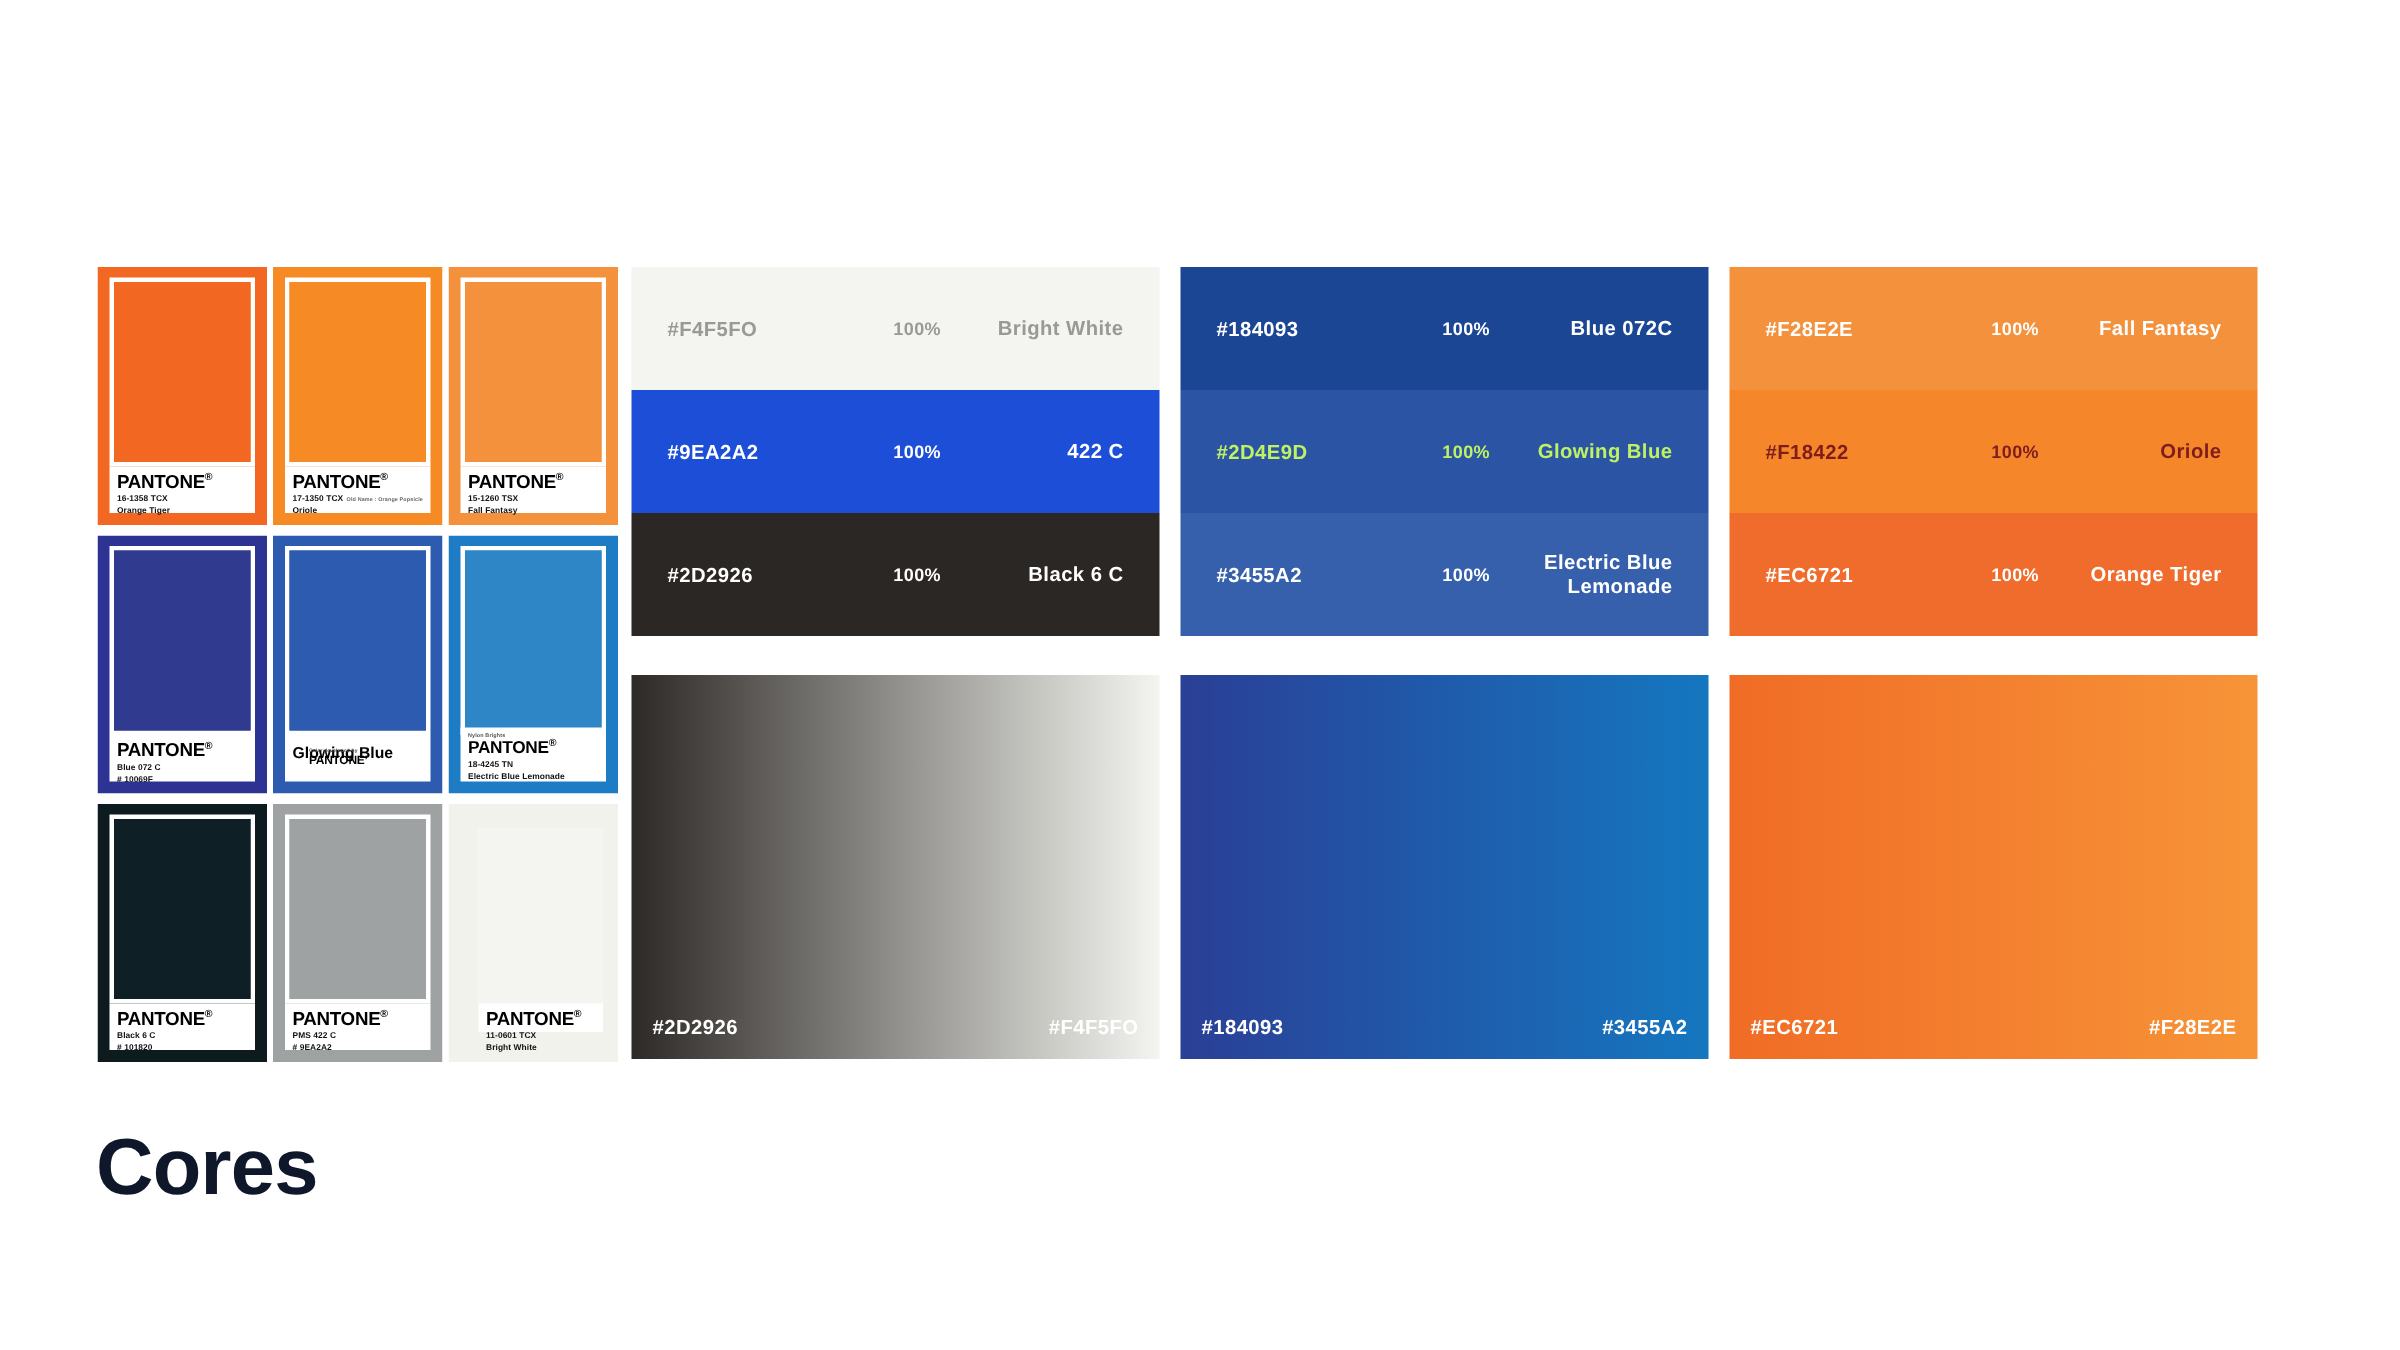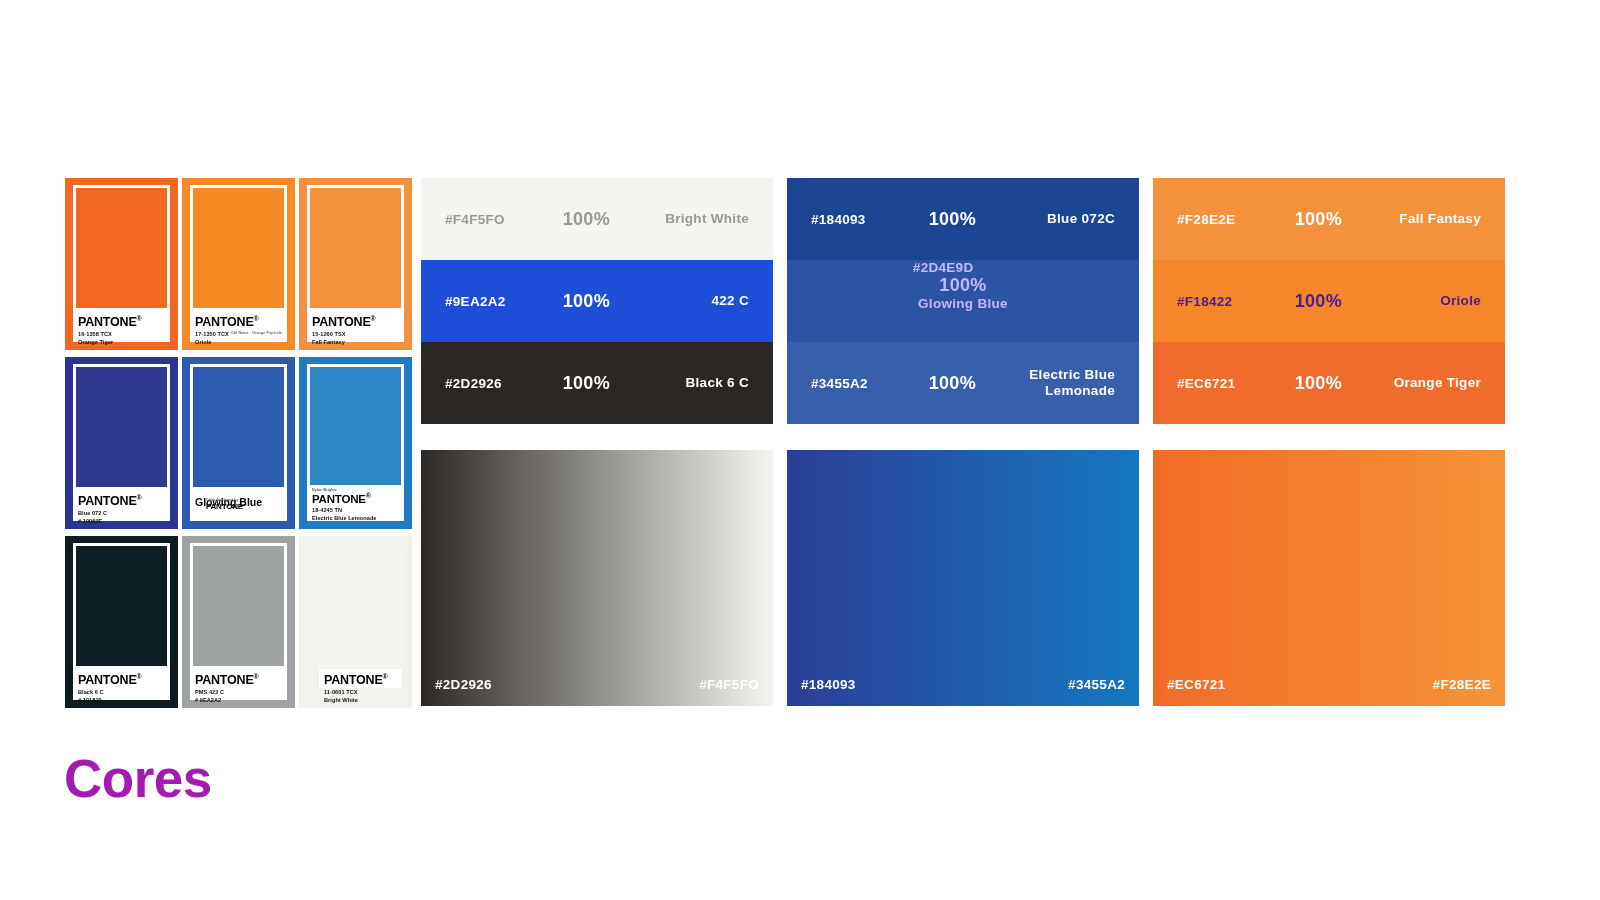--- a/index.html
+++ b/index.html
@@ -164,24 +164,24 @@
   }
   .panel .row .hex {
     width: 33%;
     font-size: 13.5px;
     font-weight: bold;
     letter-spacing: 0.3px;
     text-align: left;
   }
   .panel .row .pct {
     width: 27%;
-    font-size: 18px;
+    font-size: 12px;
     font-weight: bold;
     letter-spacing: 0.3px;
-    text-align: center;
+    text-align: right;
   }
   .panel .row .nm {
     flex: 1;
     font-size: 13.5px;
     font-weight: bold;
     letter-spacing: 0.3px;
     text-align: right;
     line-height: 1.15;
   }
 
@@ -356,39 +356,39 @@
     <span class="nm">Black 6 C</span>
   </div>
 </div>
 
 <div class="panel" id="blues-panel" style="left:787px; top:178px; width:352px;">
   <div class="row" style="background: rgb(27, 70, 148); color: rgb(255, 255, 255);">
     <span class="hex">#184093</span>
     <span class="pct">100%</span>
     <span class="nm">Blue 072C</span>
   </div>
-  <div class="row" style="background: rgb(43, 85, 164); color: #c4b5fd; flex-direction: column;">
+  <div class="row" style="background: rgb(43, 85, 164); color: #bef264;">
     <span class="hex">#2D4E9D</span>
     <span class="pct">100%</span>
     <span class="nm">Glowing Blue</span>
   </div>
   <div class="row" style="background: rgb(54, 96, 171); color: rgb(255, 255, 255);">
     <span class="hex">#3455A2</span>
     <span class="pct">100%</span>
     <span class="nm">Electric Blue<br>Lemonade</span>
   </div>
 </div>
 
 <div class="panel" id="oranges-panel" style="left:1153px; top:178px; width:352px;">
   <div class="row" style="background: rgb(244, 145, 60); color: rgb(255, 255, 255);">
     <span class="hex">#F28E2E</span>
     <span class="pct">100%</span>
     <span class="nm">Fall Fantasy</span>
   </div>
-  <div class="row" style="background: rgb(245, 135, 42); color: #4c1d95;">
+  <div class="row" style="background: rgb(245, 135, 42); color: #7f1d1d;">
     <span class="hex">#F18422</span>
     <span class="pct">100%</span>
     <span class="nm">Oriole</span>
   </div>
   <div class="row" style="background: rgb(240, 108, 44); color: rgb(255, 255, 255);">
     <span class="hex">#EC6721</span>
     <span class="pct">100%</span>
     <span class="nm">Orange Tiger</span>
   </div>
 </div>
@@ -410,13 +410,13 @@
 </div>
 
 <div class="gradpanel" id="orange-gradient" style="left:1153px; top:450px;">
   <div class="gfill" style="background: linear-gradient(to right, rgb(240, 108, 38) 0%, rgb(247, 148, 56) 100%);"></div>
   <div class="glabels">
     <span style="color: rgb(255, 255, 255);">#EC6721</span>
     <span style="color: rgb(255, 255, 255);">#F28E2E</span>
   </div>
 </div>
 
-<div id="page-title" style="color: #a21caf;">Cores</div>
+<div id="page-title" style="color: #0f172a;">Cores</div>
 
 </body></html>

